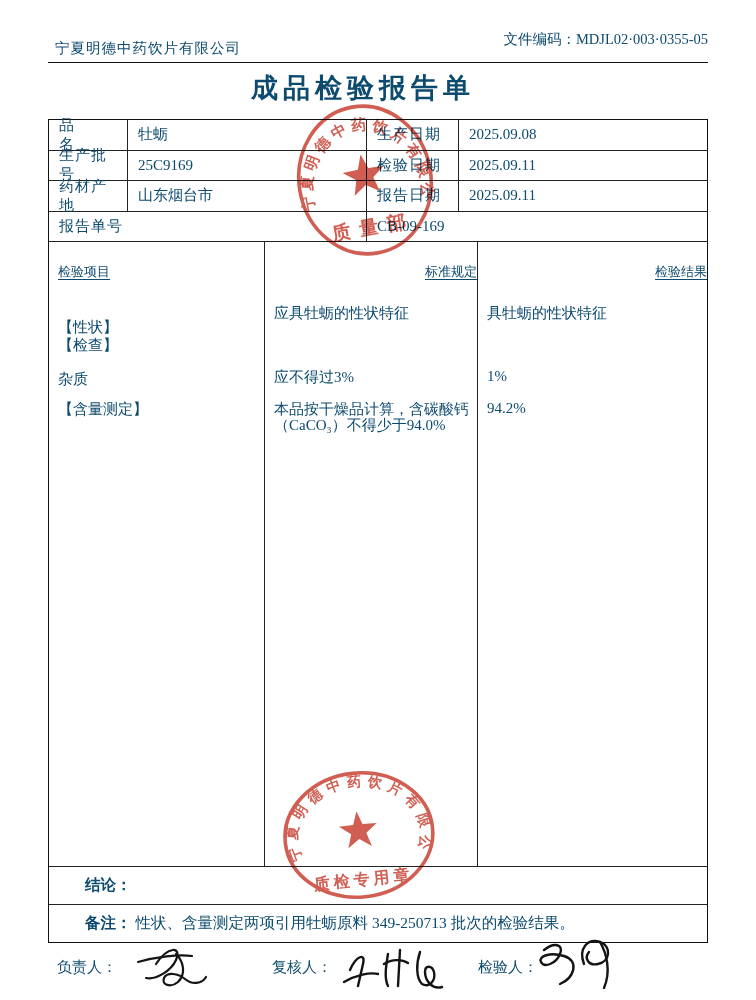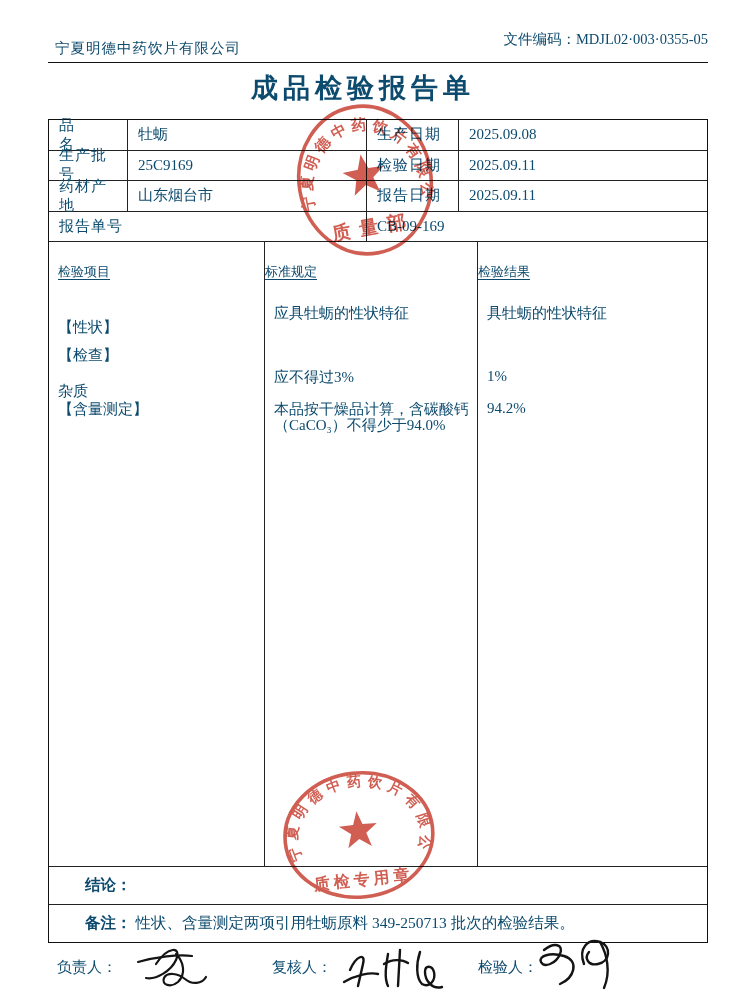--- a/index.html
+++ b/index.html
@@ -25,21 +25,21 @@
   .cell.last { border-right:none; }
   .cell.label { letter-spacing:1px; }
   .span2a { grid-column:1 / 3; }
   .span2b { grid-column:3 / 5; }
   
   .inspect-grid { display:grid; grid-template-columns:216px 213px 1fr; height:624px; }
   .icol { position:relative; border-right:1.5px solid #222; }
   .icol.last { border-right:none; }
   .col-head { position:absolute; top:21px; font-size:13px; text-decoration:underline; text-underline-offset:3px; }
   .col-head.left { left:9px; }
-  .col-head.center { left:0; width:100%; text-align:left; text-decoration:none; }
+  .col-head.center { left:0; width:100%; text-align:right; text-decoration:none; }
   .col-head.center span { text-decoration:underline; text-underline-offset:3px; }
   .ientry { position:absolute; left:9px; font-size:15px; white-space:nowrap; }
   
   .wide-row { border-top:1.5px solid #222; height:38px; display:flex; align-items:center;
               padding-left:36px; font-size:15.5px; }
   .wide-row .lbl { font-weight:700; margin-right:4px; }
   .remark-row .lbl { font-weight:700; }
   
   .sig-label { position:absolute; font-size:15px; top:946px; }
   .sig-svg { position:absolute; }
@@ -77,22 +77,22 @@
       <div class="cell last">2025.09.11</div>
 
       <div class="cell label span2a">报告单号</div>
       <div class="cell last  span2b">CB-09-169</div>
     </div>
 
     <div class="inspect-grid">
       <div class="icol">
         <div class="col-head left">检验项目</div>
         <div class="ientry" style="top:76px">【性状】</div>
-        <div class="ientry" style="top:104px">【检查】</div>
-        <div class="ientry" style="top:140px">杂质</div>
+        <div class="ientry" style="top:94px">【检查】</div>
+        <div class="ientry" style="top:128px">杂质</div>
         <div class="ientry" style="top:158px">【含量测定】</div>
       </div>
       <div class="icol">
         <div class="col-head center"><span>标准规定</span></div>
         <div class="ientry" style="top:62px">应具牡蛎的性状特征</div>
         <div class="ientry" style="top:126px">应不得过3%</div>
         <div class="ientry" style="top:158px">本品按干燥品计算，含碳酸钙</div>
         <div class="ientry" style="top:174px">（CaCO₃）不得少于94.0%</div>
       </div>
       <div class="icol last">

